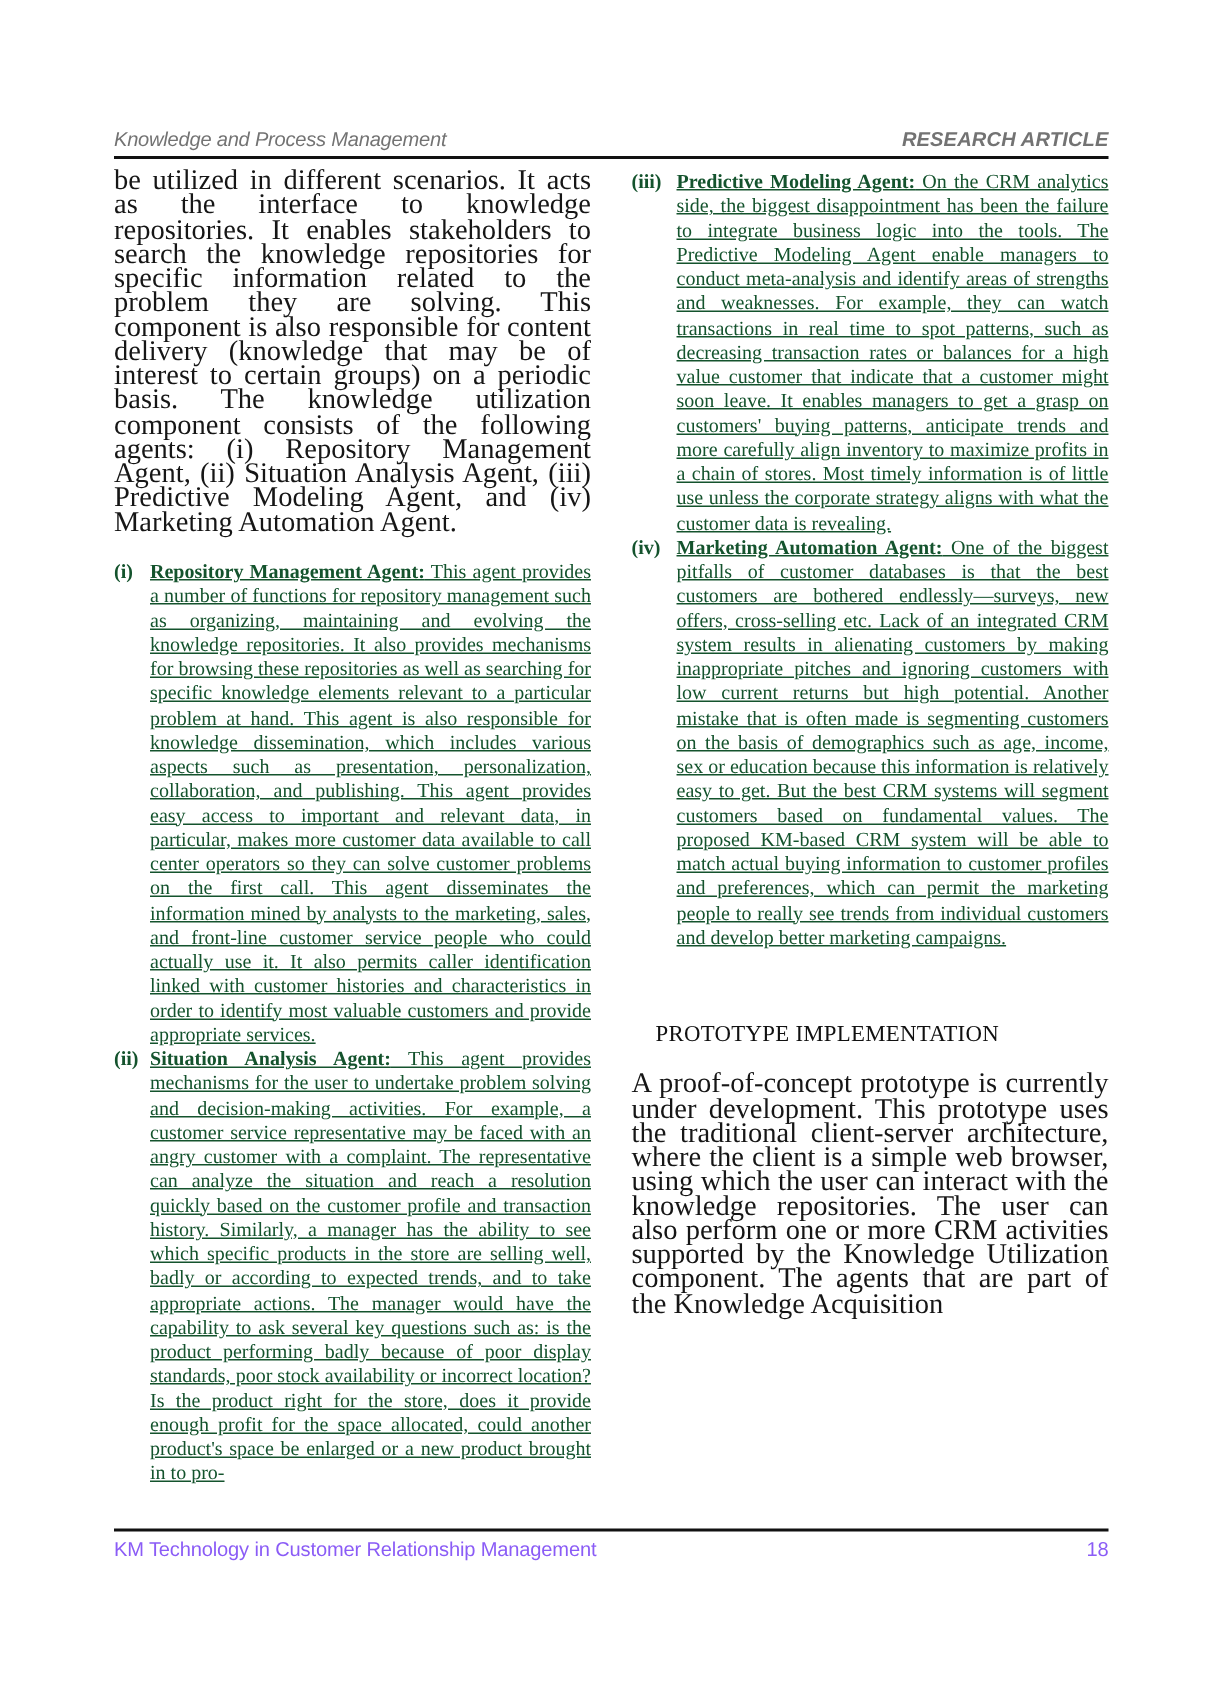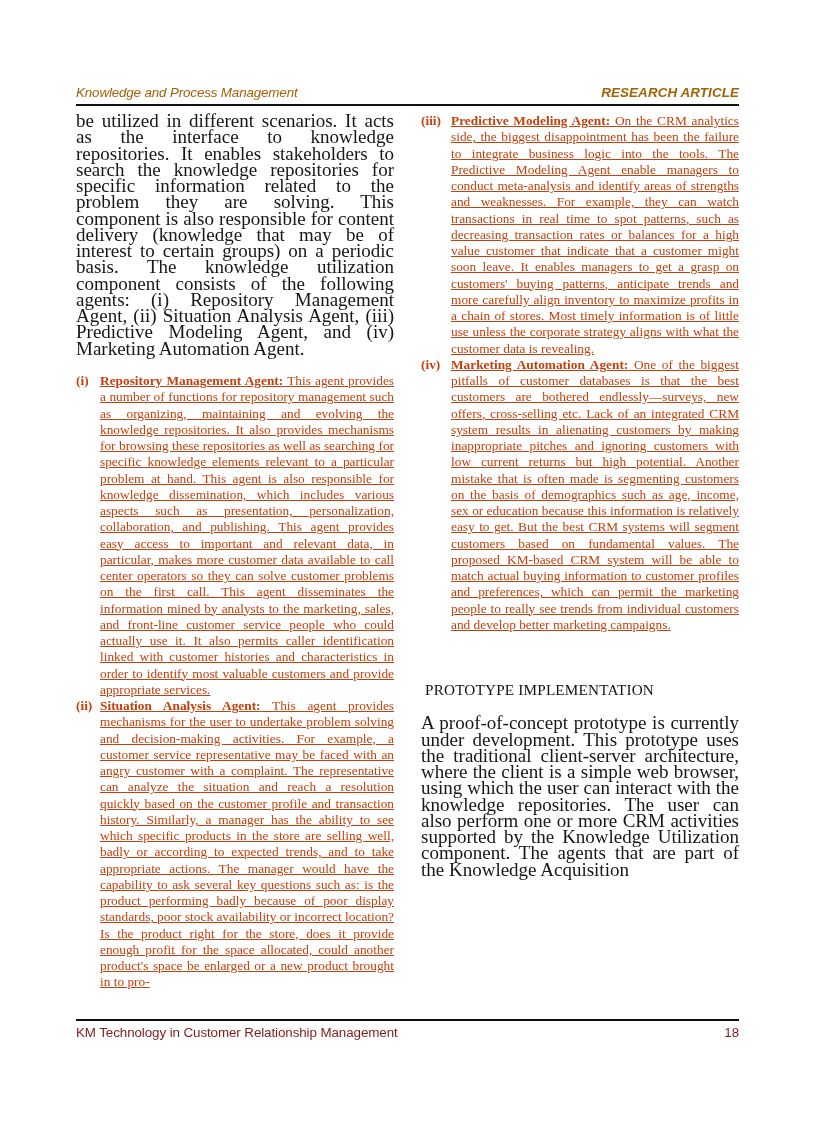--- a/index.html
+++ b/index.html
@@ -24,21 +24,21 @@
     left: 76px;
     top: 85px;
     width: 663px;
     display: flex;
     justify-content: space-between;
     align-items: flex-end;
     font-family: "Liberation Sans", "DejaVu Sans", sans-serif;
     font-style: italic;
     font-size: 13.4px;
     letter-spacing: -0.15px;
-    color: #a16207;
+    color: #737373;
   }
   .runhead .right { font-weight: 700; letter-spacing: 0.1px; }
 
   .rule-top {
     position: absolute;
     left: 76px;
     top: 104px;
     width: 663px;
     height: 0;
     border-top: 2.1px solid #111;
@@ -76,21 +76,21 @@
   .agent-list {
     margin: 0;
     padding: 0;
     list-style: none;
   }
   .agent-item {
     position: relative;
     text-align: justify;
     font-size: 13.35px;
     line-height: 16.25px;
-    color: #c2410c;
+    color: #14532d;
     margin: 0;
   }
   .agent-item .marker {
     position: absolute;
     left: 0;
     top: 0;
     font-weight: bold;
     white-space: nowrap;
   }
   .agent-item .itext { display: block; text-decoration: underline; }
@@ -99,21 +99,21 @@
   
   .col-left .agent-item  { padding-left: 24px; }
   .col-left .agent-item .marker { width: 24px; }
   
   .col-right .agent-item { padding-left: 30px; }
   .col-right .agent-item .marker { width: 30px; }
 
   .gap-before { margin-top: 16.25px; }
 
   h2.section {
-    margin: 4px;
+    margin: 16px;
     font-size: 15.2px;
     line-height: 18px;
     font-weight: normal;
     letter-spacing: 0.2px;
     color: #111;
   }
 
   
   .rule-bot {
     position: absolute;
@@ -127,21 +127,21 @@
     position: absolute;
     left: 76px;
     top: 1025px;
     width: 663px;
     display: flex;
     justify-content: space-between;
     align-items: flex-start;
     font-family: "Liberation Sans", "DejaVu Sans", sans-serif;
     font-size: 13.4px;
     letter-spacing: -0.1px;
-    color: #7f1d1d;
+    color: #8b5cf6;
   }
 </style>
 </head>
 <body>
 
 <div id="page">
 
   <div class="runhead">
     <span class="left">Knowledge and Process Management</span>
     <span class="right">RESEARCH ARTICLE</span>

